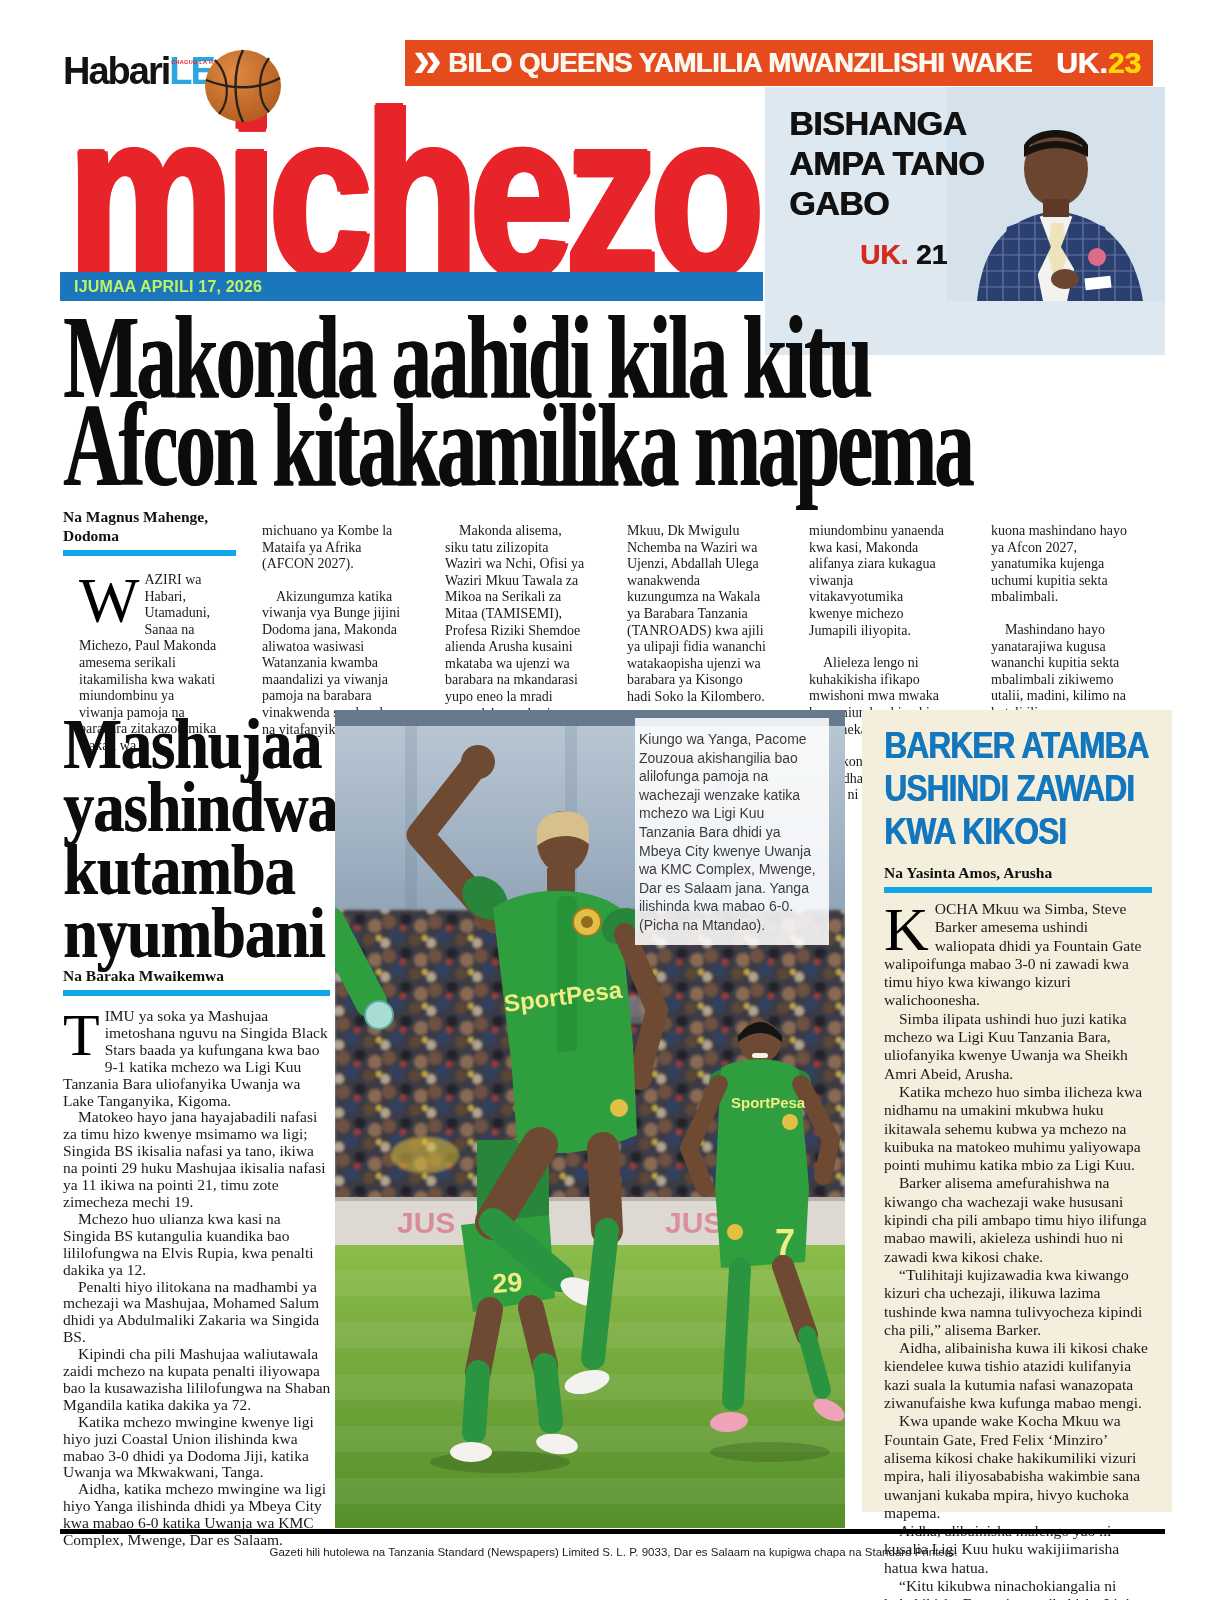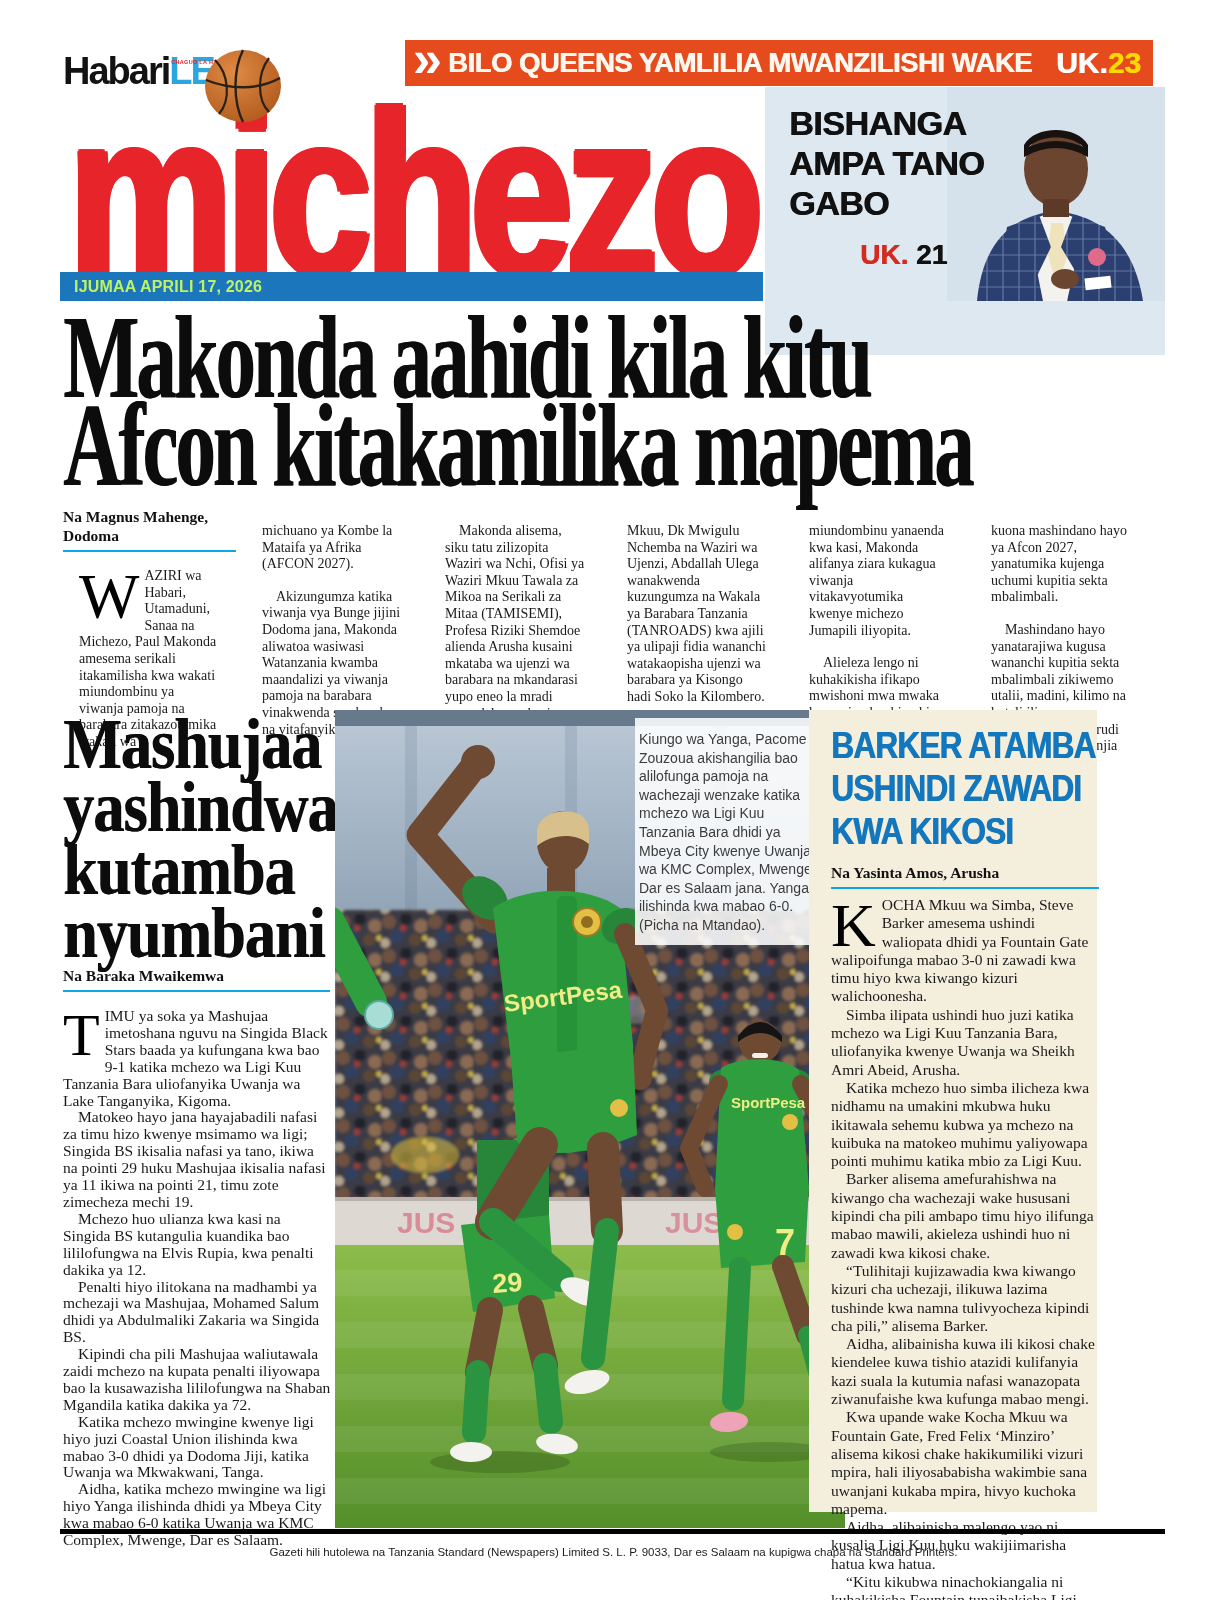--- a/index.html
+++ b/index.html
@@ -45,21 +45,21 @@
   .promo .pref .uk{color:#d42a20;}
   .promo .pref .no{color:#111;}
   .portrait{position:absolute;right:0;top:0;width:218px;height:214px;}
 
   
   .lead-h{left:63px;font-weight:bold;font-size:118px;line-height:118px;letter-spacing:-4px;
         white-space:nowrap;color:#0c0c0c;transform:scaleX(0.68);transform-origin:left top;
         text-shadow:1.5px 0 0 #0c0c0c;}
   .lh1{top:299px;} .lh2{top:387px;}
 
-  .bylineblock{font-weight:bold;font-size:15.5px;line-height:19px;border-bottom:2px solid #0ea5e9;
+  .bylineblock{font-weight:bold;font-size:15.5px;line-height:19px;border-bottom:6px solid #0ea5e9;
         padding-bottom:5px;margin-bottom:7px;color:#111;}
   .col{top:507px;width:173px;font-size:14px;line-height:16.6px;text-align:left;}
   .col p{margin:16px;}
   .col p.ind{text-indent:14px;}
   .c0{left:63px;} .c1{left:246px;} .c2{left:429px;} .c3{left:611px;} .c4{left:793px;} .c5{left:975px;}
   .drop{float:left;font-size:64px;line-height:50px;padding:4px 5px 0 0;font-weight:normal;color:#000;}
 
   
   .left-h{left:63px;top:713px;font-weight:bold;font-size:72px;line-height:63px;letter-spacing:-1px;
         color:#0c0c0c;transform:scaleX(0.86);transform-origin:left top;white-space:nowrap;
@@ -71,21 +71,21 @@
   .drop2{float:left;font-size:60px;line-height:48px;padding:3px 5px 0 0;color:#000;}
 
   
   .photo{left:335px;top:710px;width:510px;height:818px;background:#8fa3b6;}
   .photo svg{position:absolute;left:0;top:0;}
   .caption{position:absolute;left:300px;top:8px;width:182px;padding:12px 8px 10px 4px;
         background:rgba(255,255,255,.87);font-family:"Liberation Sans",sans-serif;
         font-size:14px;line-height:18.6px;color:#3c3c3c;}
 
   
-  .panel{left:809px;top:710px;width:288px;height:802px;background:#f4eedd;box-sizing:border-box;
+  .panel{left:862px;top:710px;width:310px;height:802px;background:#f4eedd;box-sizing:border-box;
         padding:14px 20px 0 22px;}
   .panel-h{font-family:"Liberation Sans",sans-serif;font-weight:bold;font-size:36px;line-height:43px;
         color:#1377be;letter-spacing:-1px;transform:scaleX(0.88);transform-origin:left top;
         white-space:nowrap;text-shadow:.8px 0 0 #1377be;margin-bottom:10px;}
   .panel .bylineblock{width:268px;}
   .panel-body{font-size:15.5px;line-height:18.3px;width:268px;}
   .panel-body p{margin:0;}
   .panel-body p.ind{text-indent:15px;}
   .drop3{float:left;font-size:62px;line-height:50px;padding:4px 6px 0 0;color:#000;}
 

